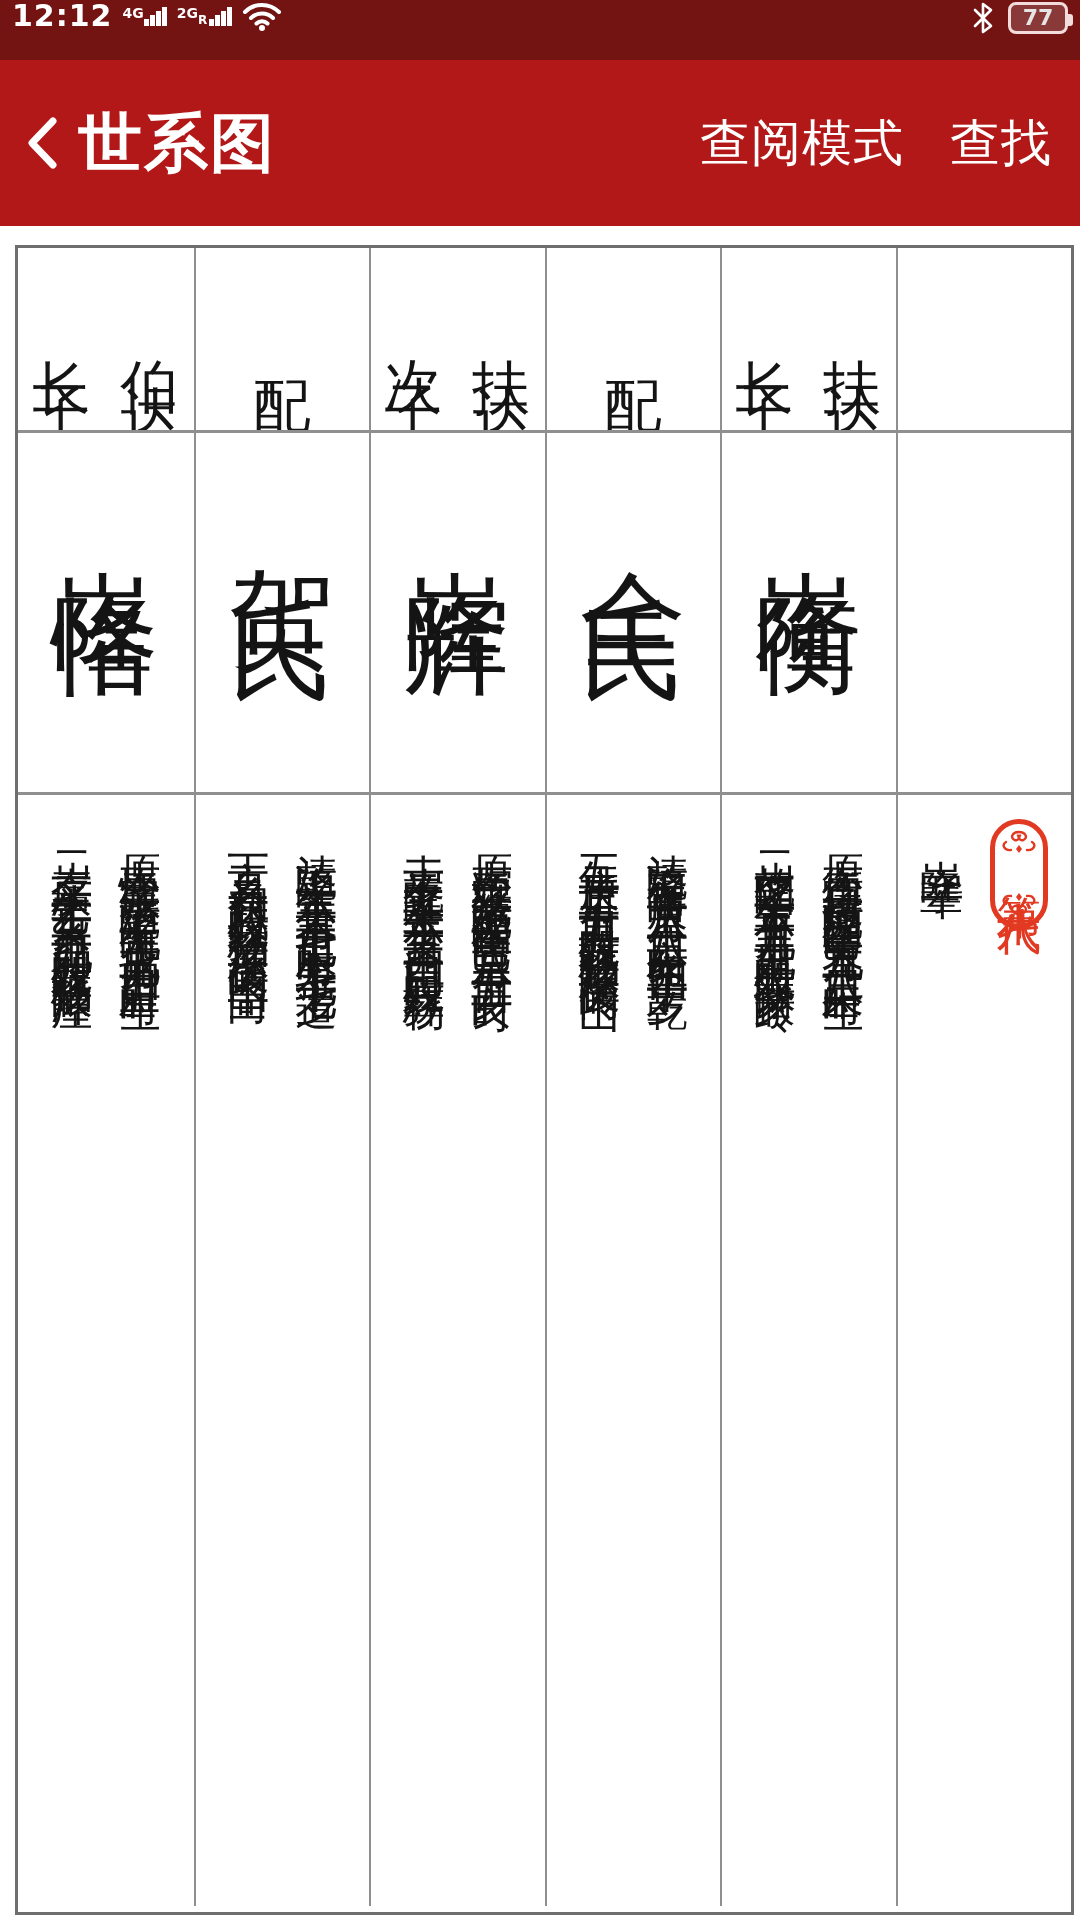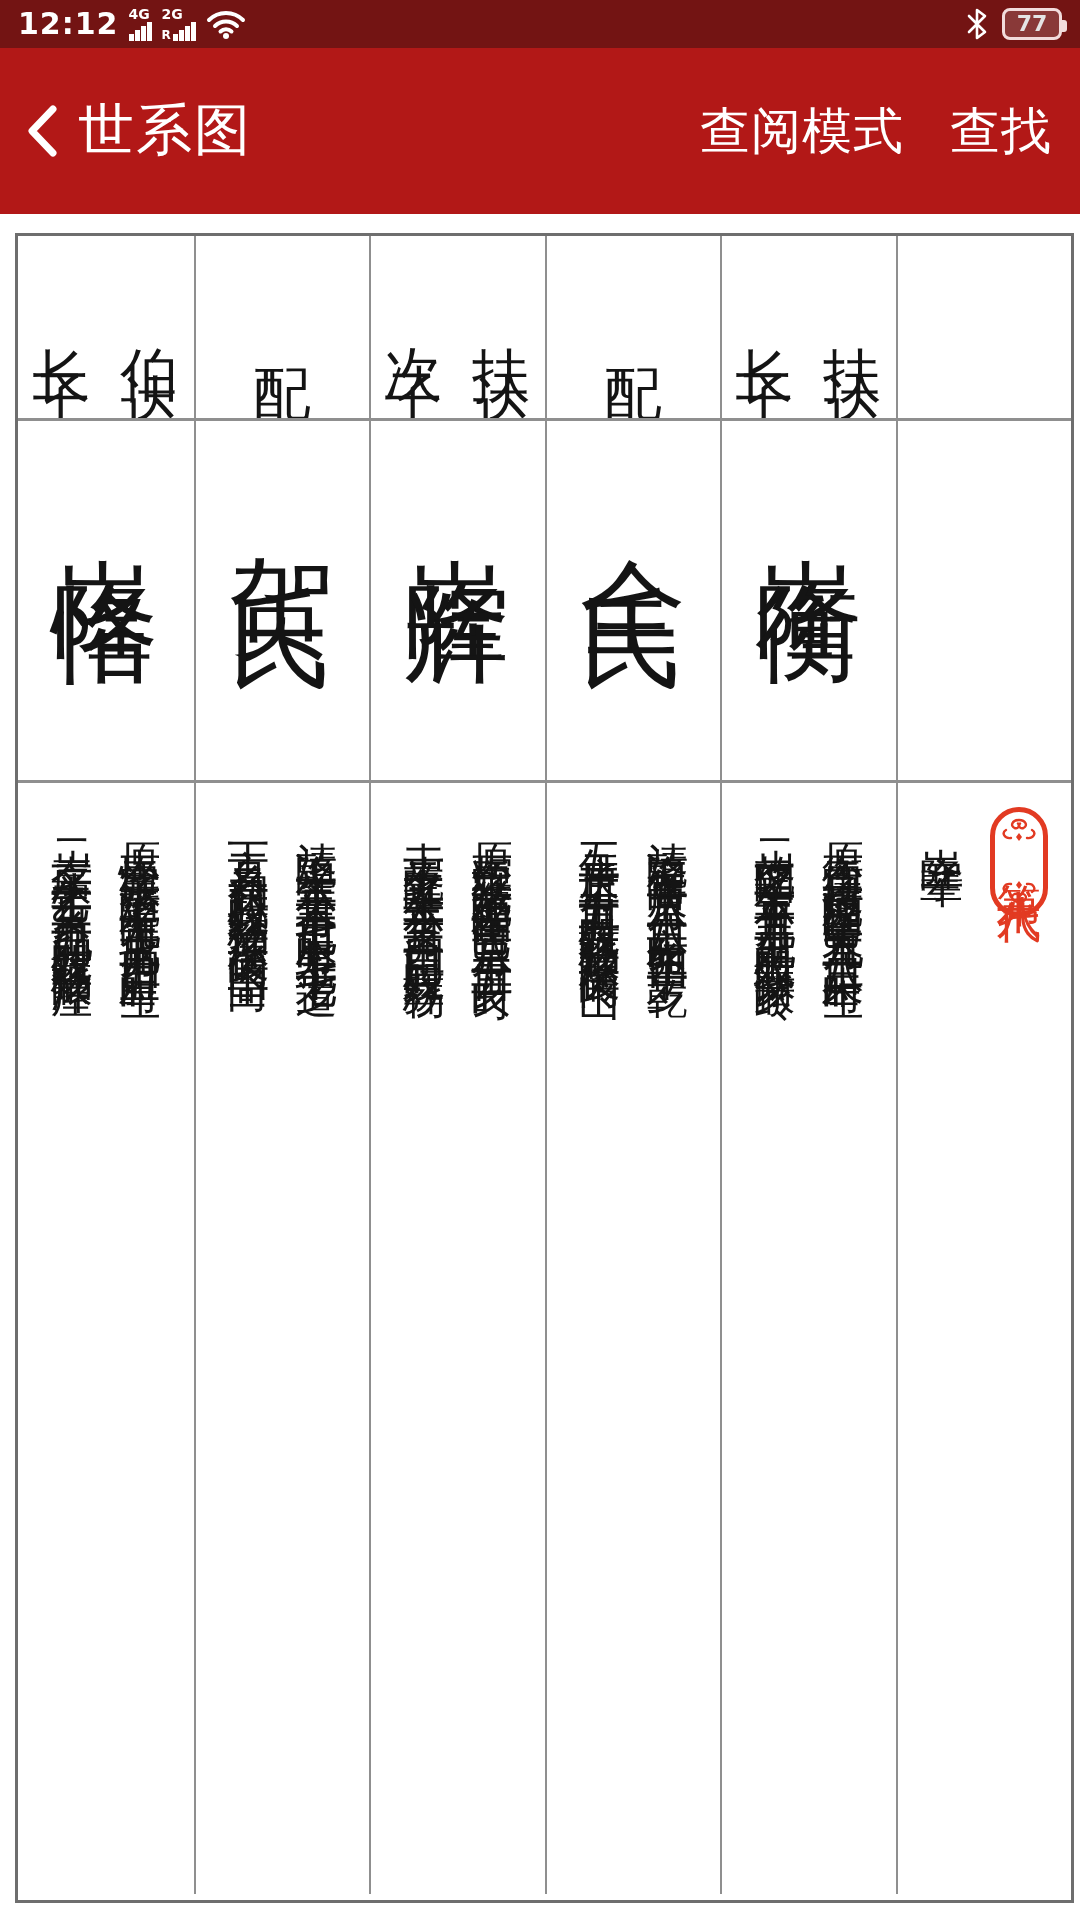--- a/index.html
+++ b/index.html
@@ -12,48 +12,48 @@
   }
   *{margin:0;padding:0;box-sizing:border-box;}
   html,body{width:1080px;background:#ffffff;}
   body{
     font-family:"DejaVu Sans","Liberation Sans",sans-serif;
     color:var(--ink);
     width:1080px;height:1920px;overflow:hidden;position:relative;
   }
   
   .statusbar{
-    height:48px;background:var(--status-red);color:#fff;
-    display:flex;align-items:center;justify-content:space-between;
-    padding:0 18px;
+    height:60px;background:var(--status-red);color:#fff;
+    display:flex;align-items:flex-start;justify-content:space-between;
+    padding:0 12px;
   }
   .sb-left{display:flex;align-items:center;gap:10px;}
   .sb-time{font-size:30px;font-weight:bold;letter-spacing:1px;line-height:1;}
-  .sig{display:inline-flex;flex-direction:column;align-items:flex-start;line-height:1;}
+  .sig{display:inline-flex;flex-direction:row;align-items:flex-start;line-height:1;}
   .sig-label{font-size:14px;font-weight:bold;line-height:1;}
   .bars-row{display:flex;align-items:flex-end;gap:1px;margin-top:1px;}
   .sig-r{font-size:12px;font-weight:bold;margin-right:1px;line-height:1;}
   .bar{width:5px;background:#fff;display:inline-block;}
   .b1{height:7px}.b2{height:11px}.b3{height:15px}.b4{height:19px}
   .sb-right{display:flex;align-items:center;gap:14px;}
   .battery{
     position:relative;width:60px;height:32px;border:3px solid #f2dcdc;border-radius:8px;
     display:flex;align-items:center;justify-content:center;
     background:rgba(255,255,255,0.16);
   }
   .battery-num{font-size:22px;font-weight:bold;color:#e5e5e5;line-height:1;}
   .battery-nub{position:absolute;right:-8px;top:9px;width:5px;height:12px;background:#f2dcdc;border-radius:0 3px 3px 0;}
   
   .appbar{
     height:166px;background:var(--app-red);color:#fff;
     display:flex;align-items:center;justify-content:space-between;
     padding:0 26px;
   }
   .appbar-left{display:flex;align-items:center;gap:20px;}
-  .page-title{font-size:56px;font-weight:400;letter-spacing:2px;}
+  .page-title{font-size:64px;font-weight:700;letter-spacing:2px;}
   .appbar-right{display:flex;align-items:center;gap:46px;padding-right:2px;}
   .appbar-btn{font-size:50px;font-weight:500;letter-spacing:1px;}
   
   .gen-table{
     margin:19px 6px 0 15px;
     width:1059px;height:1670px;
     border:3px solid var(--line-dark);
     background:#fff;
     display:grid;
     grid-template-columns:repeat(6,1fr);

